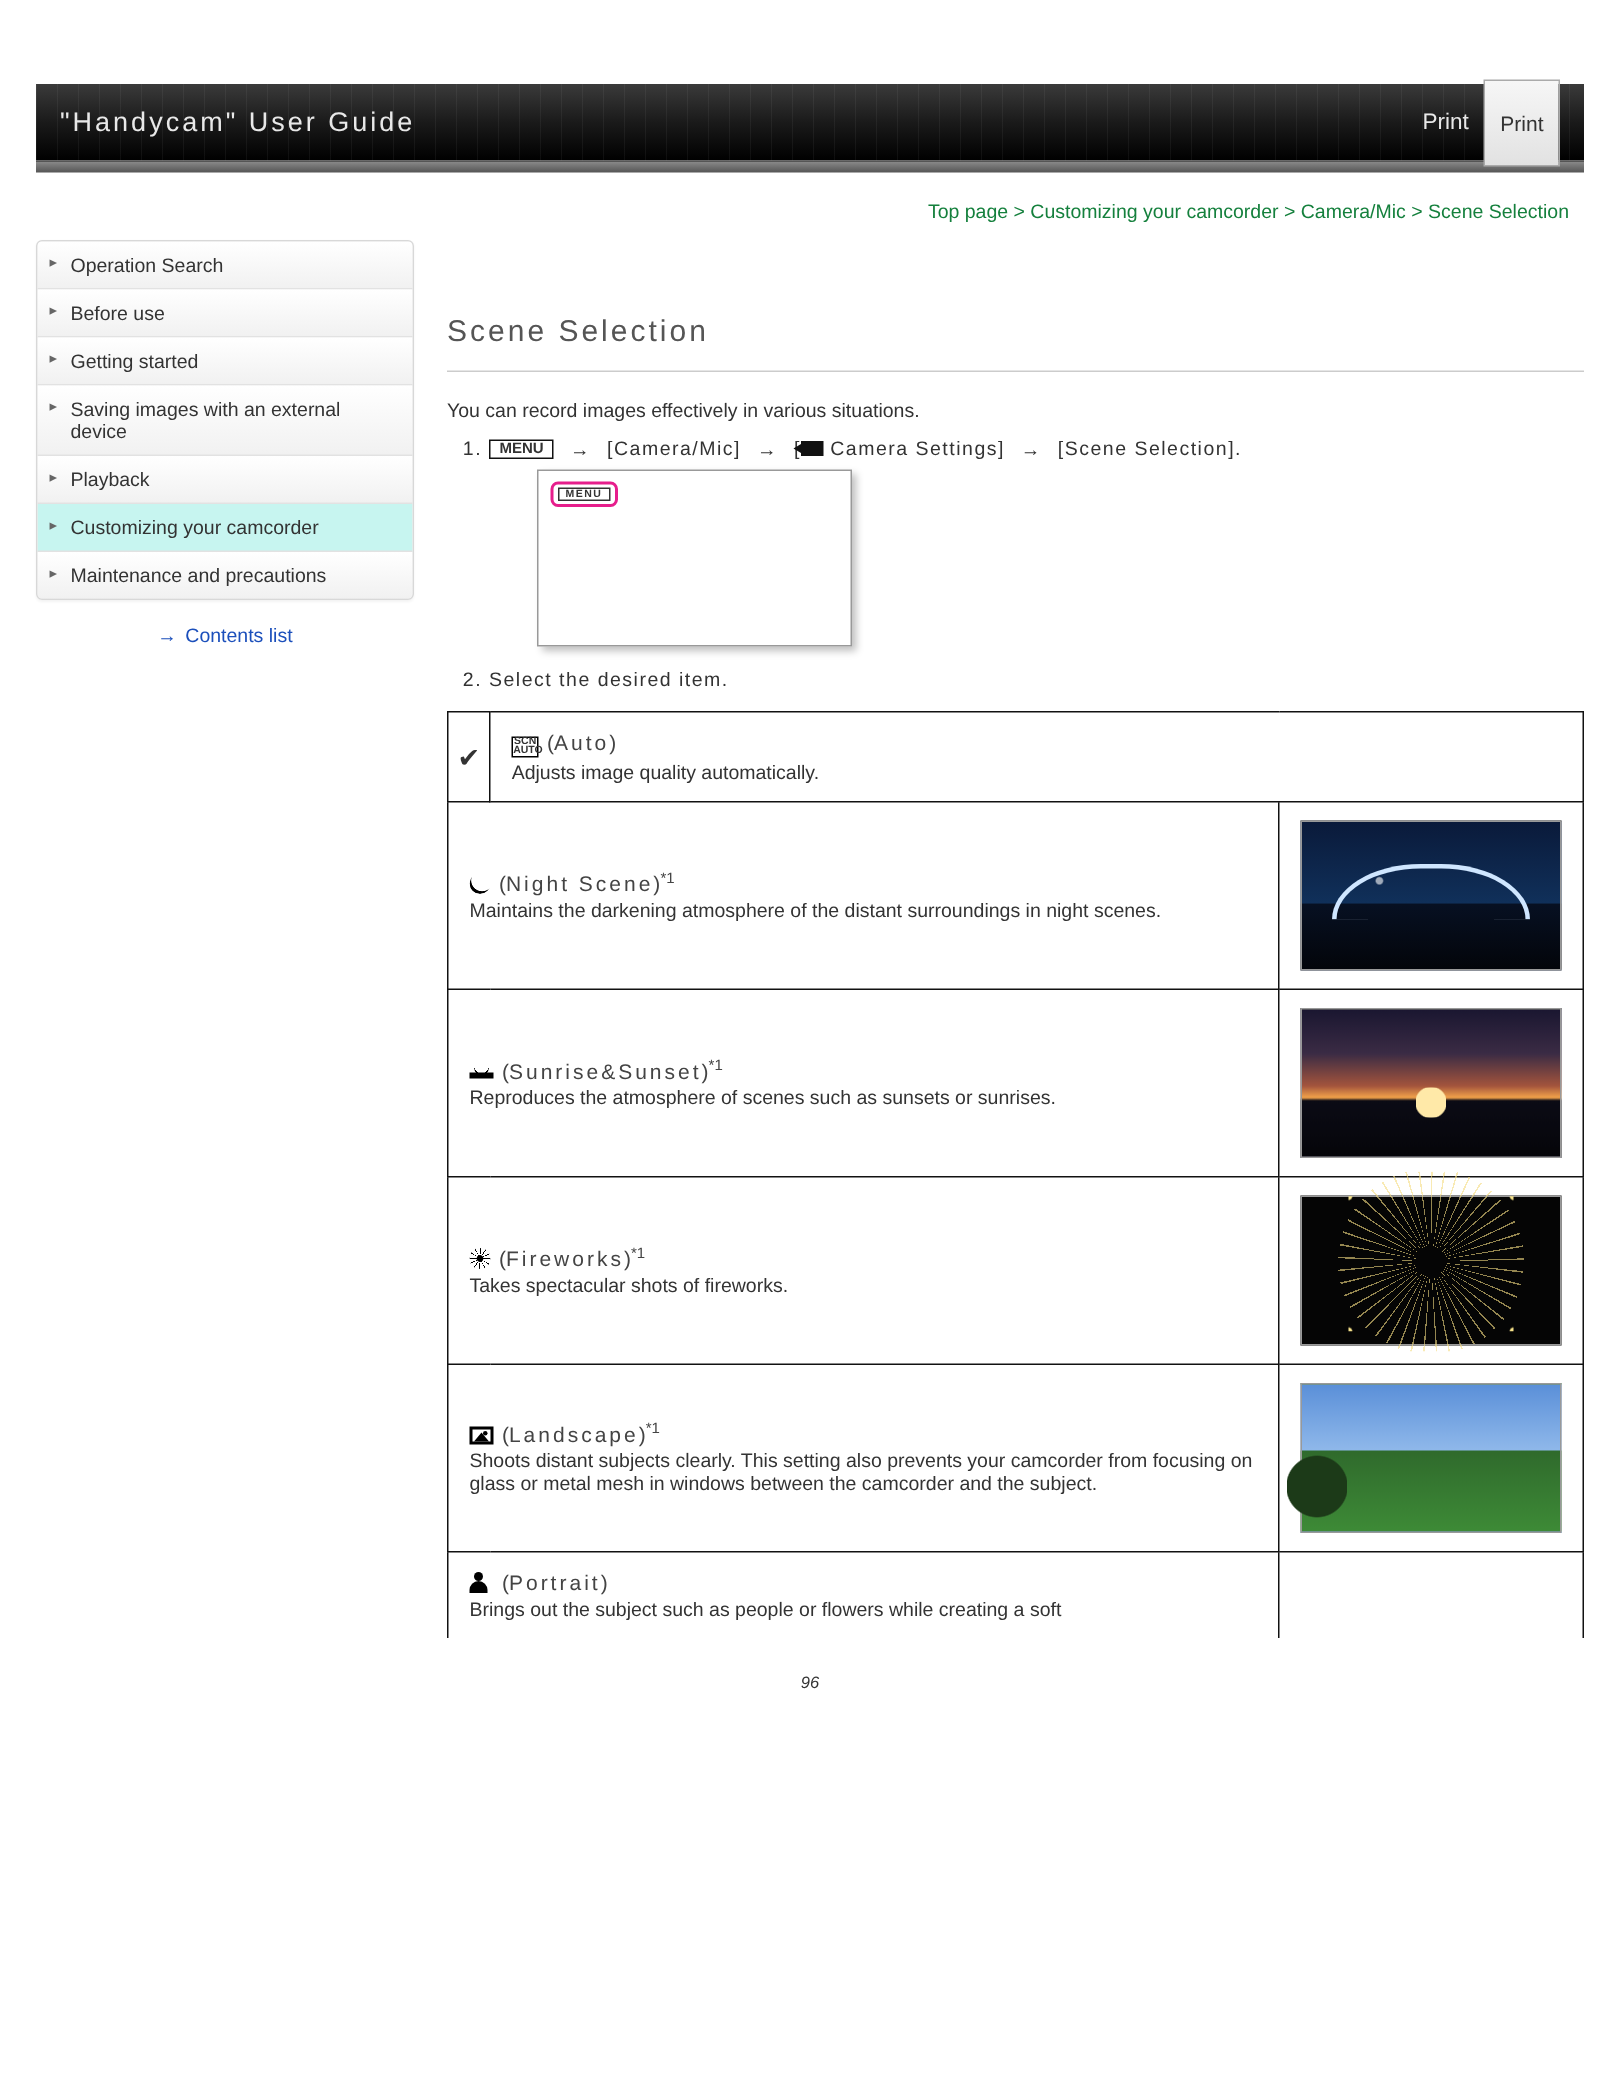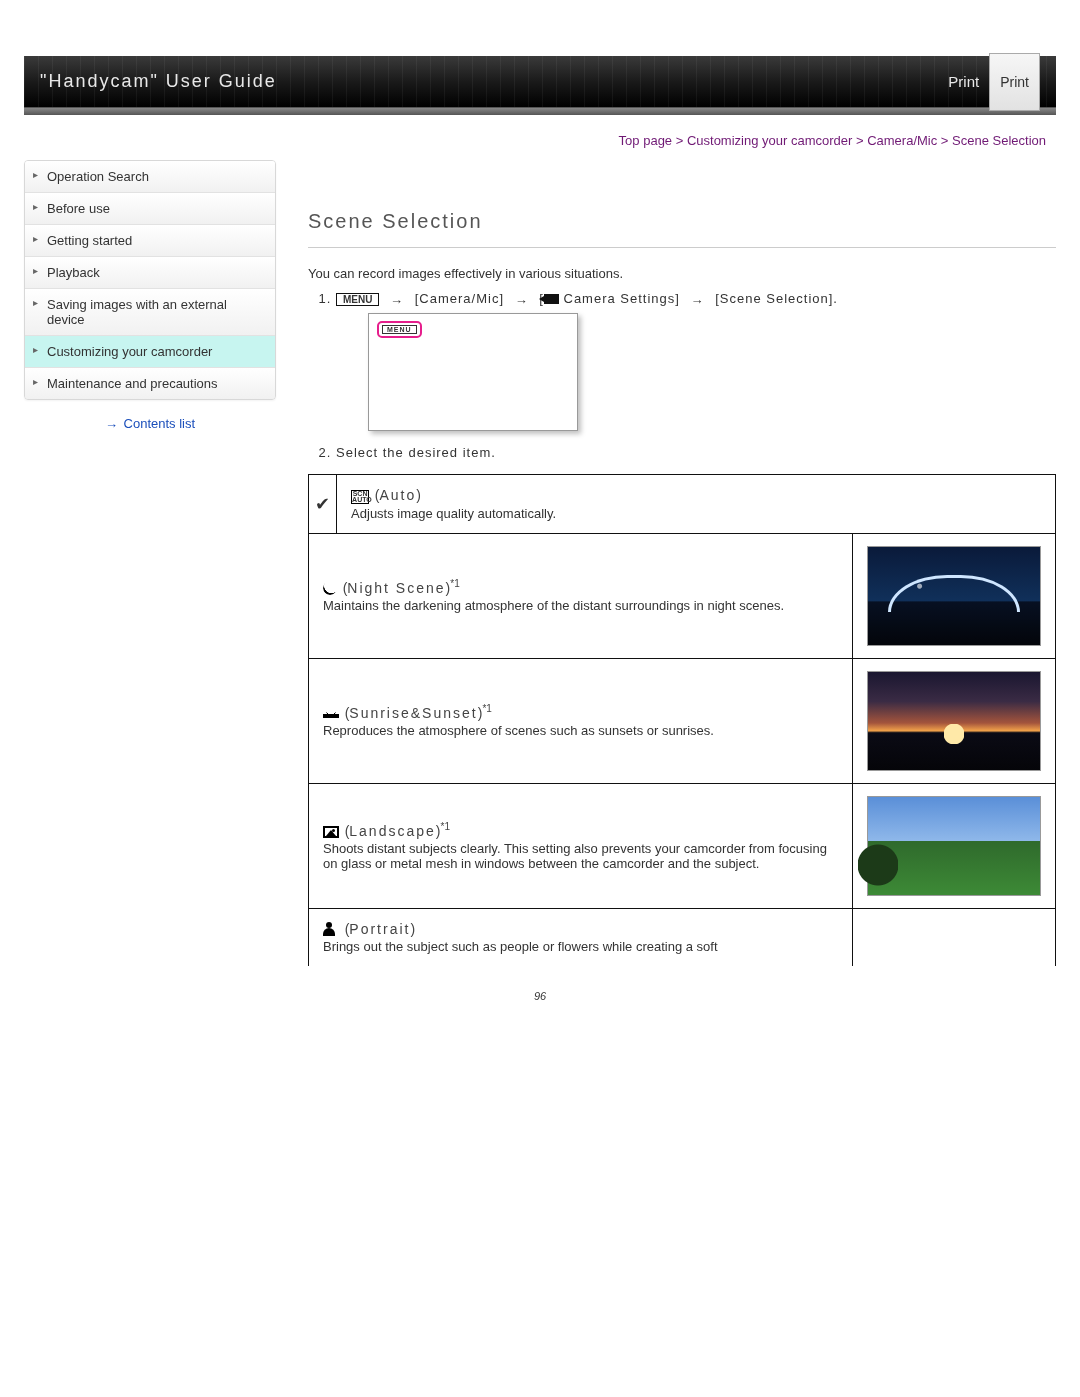--- a/index.html
+++ b/index.html
@@ -29,22 +29,22 @@
   }
   .topbar .title { font-size: 18px; letter-spacing: 2px; font-weight: 400; color: #e8e8e8; z-index: 1; }
   .topbar .right { margin-left: auto; display: flex; gap: 10px; align-items: center; z-index: 1; }
   .search-link { color: #e8e8e8; font-size: 15px; text-decoration: none; }
   .print-btn {
     background: linear-gradient(#f6f6f6,#e2e2e2);
     border: 1px solid #aaa; color: #333;
     font-size: 14px; padding: 20px 10px; cursor: pointer;
   }
   .underbar { height: 7px; background: linear-gradient(#888,#555); margin-bottom: 18px;}
-  .breadcrumb { text-align: right; color: #701a75; font-size: 13px; margin: 12px 10px 12px 0; }
-  .layout { display: flex; gap: 32px; }
+  .breadcrumb { text-align: right; color: #15803d; font-size: 13px; margin: 12px 10px 12px 0; }
+  .layout { display: flex; gap: 22px; }
   .sidebar { width: 252px; flex: 0 0 252px; }
   .side-list { list-style: none; border: 1px solid #d8d8d8; border-radius: 4px; overflow: hidden;
     background: linear-gradient(#fbfbfb,#f0f0f0);
     box-shadow: 0 1px 2px rgba(0,0,0,.05);
   }
   .side-list li {
     padding: 8px 10px 8px 22px; border-bottom: 1px solid #e2e2e2;
     font-size: 13px; color: #333; position: relative; cursor: pointer;
     background: linear-gradient(#ffffff,#f1f1f1);
   }
@@ -170,22 +170,22 @@
   <div class="underbar"></div>
 
   <div class="breadcrumb">Top page &gt; Customizing your camcorder &gt; Camera/Mic &gt; Scene Selection</div>
 
   <div class="layout">
     <aside class="sidebar">
       <ul class="side-list">
         <li><span>Operation Search</span></li>
         <li><span>Before use</span></li>
         <li><span>Getting started</span></li>
+        <li><span>Saving images with an external device</span></li>
         <li><span>Playback</span></li>
-        <li><span>Saving images with an external device</span></li>
         <li class="active"><span>Customizing your camcorder</span></li>
         <li><span>Maintenance and precautions</span></li>
       </ul>
       <div class="contents-link">
         <span class="arrow-blue">→</span>
         <a href="#">Contents list</a>
       </div>
     </aside>
 
     <main class="main">
@@ -248,20 +248,32 @@
             <span class="item-name">
               <span class="paren">(</span><span>Sunrise&amp;Sunset</span><span class="paren">)</span><sup>*1</sup>
             </span>
             <div class="item-desc">Reproduces the atmosphere of scenes such as sunsets or sunrises.</div>
           </td>
           <td class="imgcell">
                 <span class="thumb sunset"></span>
               </td>
         </tr>
 
+        <tr>
+          <td colspan="2">
+            <span class="icon fire"></span>
+            <span class="item-name">
+              <span class="paren">(</span><span>Fireworks</span><span class="paren">)</span><sup>*1</sup>
+            </span>
+            <div class="item-desc">Takes spectacular shots of fireworks.</div>
+          </td>
+          <td class="imgcell">
+                <span class="thumb fireworks"></span>
+              </td>
+        </tr>
 
         <tr>
           <td colspan="2">
             <span class="icon land"></span>
             <span class="item-name">
               <span class="paren">(</span><span>Landscape</span><span class="paren">)</span><sup>*1</sup>
             </span>
             <div class="item-desc">Shoots distant subjects clearly. This setting also prevents your camcorder from focusing on glass or metal mesh in windows between the camcorder and the subject.</div>
           </td>
           <td class="imgcell">

